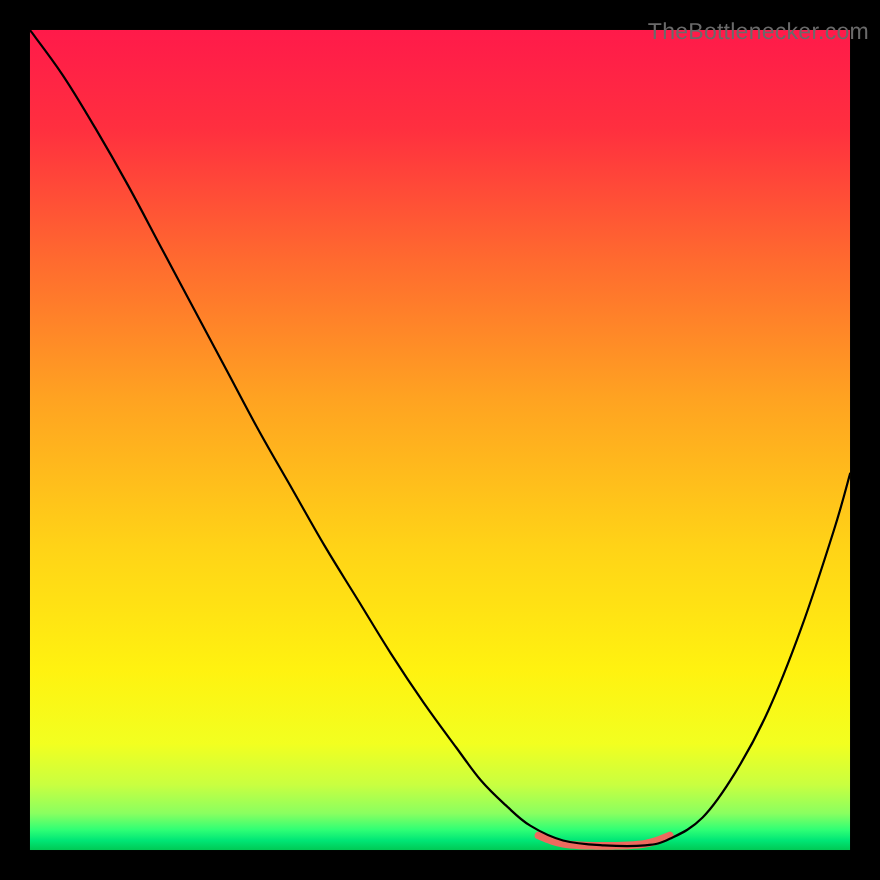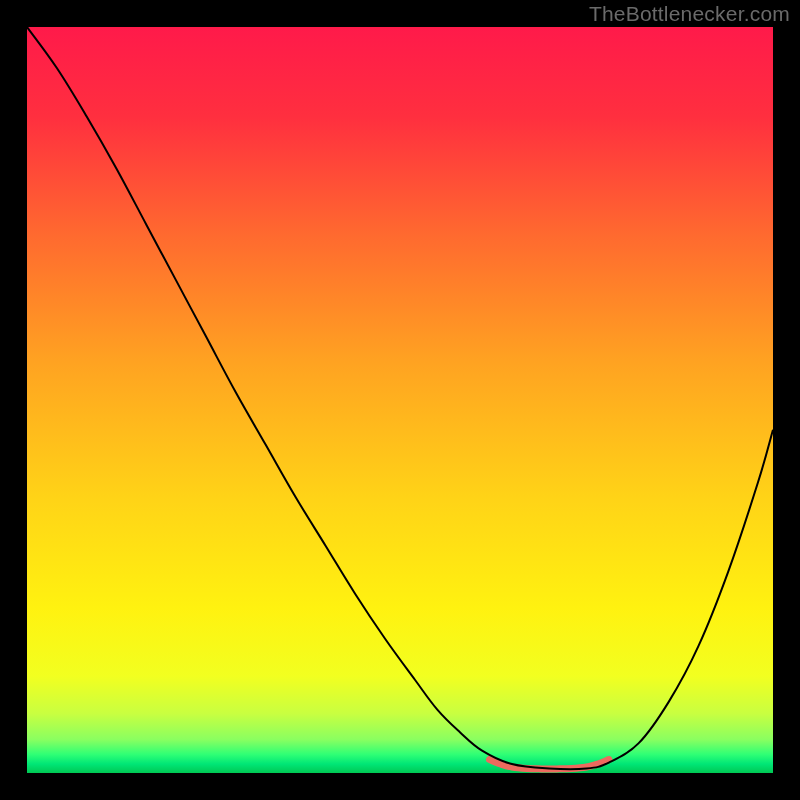--- a/index.html
+++ b/index.html
@@ -11,21 +11,21 @@
     font-family: Arial, Helvetica, sans-serif;
   }
   .frame {
     position: relative;
     width: 800px;
     height: 800px;
     background: #000;
   }
   .watermark {
     position: absolute;
-    top: 2px;
+    top: 17px;
     right: 10px;
     color: #6a6a6a;
     font-size: 21px;
     font-weight: 500;
     letter-spacing: 0.2px;
     z-index: 10;
   }
   .plot-area {
     position: absolute;
     left: 27px;

